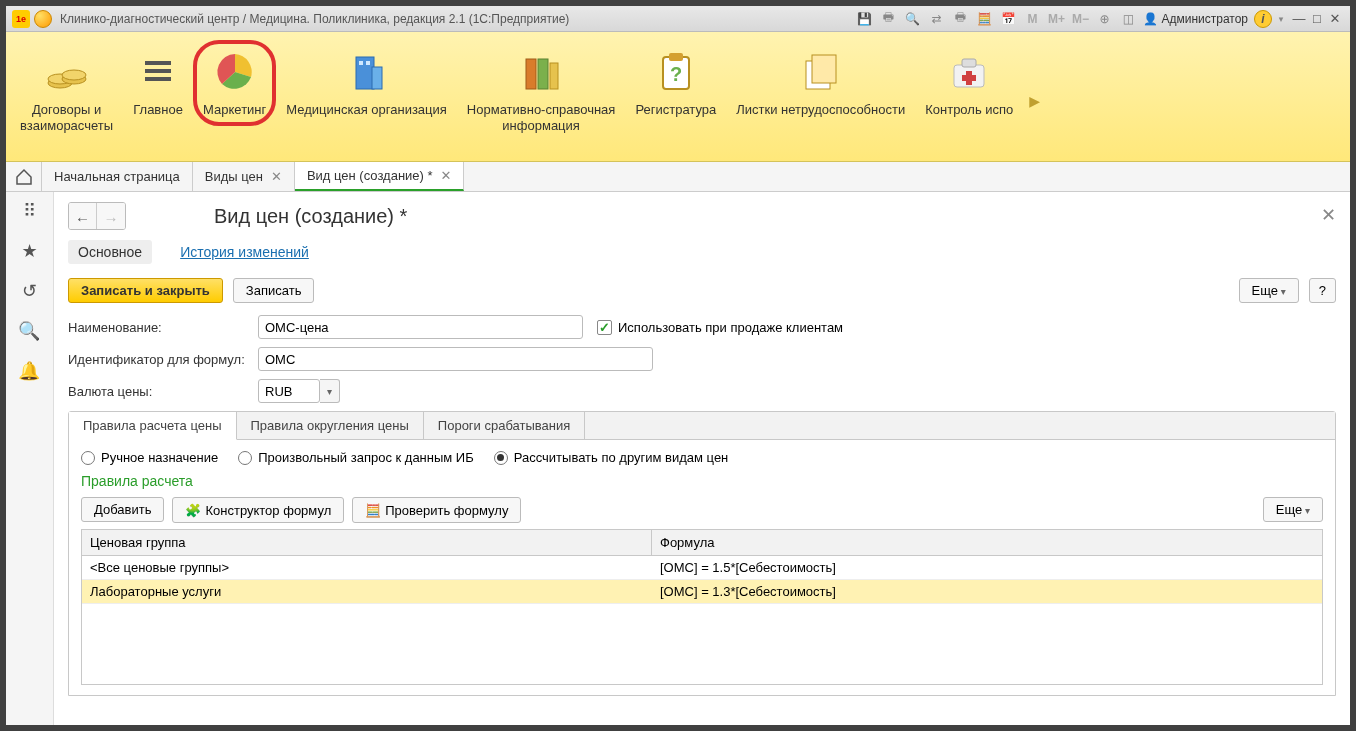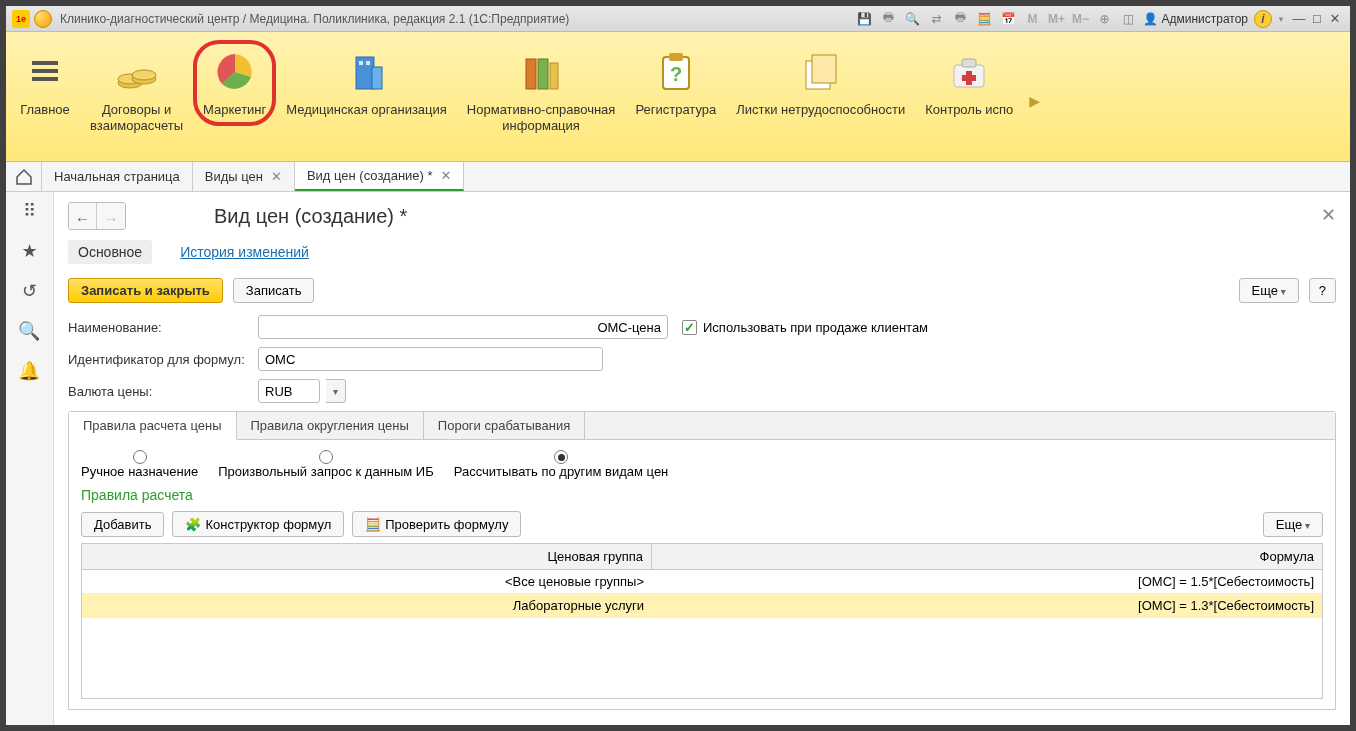--- a/index.html
+++ b/index.html
@@ -50,40 +50,40 @@
 .btn.primary { background:linear-gradient(#ffe066,#ffcc00); border:1px solid #cc9900; font-weight:bold; color:#333; }
 .cmd-row .spacer { flex:1; }
 .btn.more::after { content:" ▾"; font-size:10px; color:#666; }
 .btn.help { padding:4px 9px; }
 
 .form-row { display:flex; align-items:center; margin-bottom:8px; font-size:13px; }
 .form-row label { width:190px; color:#333; }
 .form-row input[type=text] { height:24px; border:1px solid #bbb; border-radius:3px; padding:0 6px; font-size:13px; }
 .form-row .checkbox { display:flex; align-items:center; gap:6px; margin-left:14px; }
 .form-row .checkbox .cb { width:15px;height:15px;border:1px solid #888;border-radius:2px;display:flex;align-items:center;justify-content:center;color:#2a9d2a;font-size:13px;font-weight:bold;}
-.select-wrap { display:flex;gap:6px; }
+.select-wrap { display:flex; }
 .select-wrap input { width:62px; border-radius:3px 0 0 3px; }
 .select-wrap .dd { width:20px; height:24px; border:1px solid #bbb; border-left:none; border-radius:0 3px 3px 0; background:#f5f5f5; display:flex; align-items:center; justify-content:center; font-size:10px; color:#666; cursor:pointer;}
 
 .inner-tabs { border:1px solid #c8c8c8; border-radius:3px 3px 0 0; margin-top:6px; }
 .inner-tab-row { display:flex; background:#f2f2f2; border-bottom:1px solid #c8c8c8; }
 .inner-tab { padding:6px 14px; font-size:13px; border-right:1px solid #c8c8c8; cursor:pointer; color:#444; }
 .inner-tab.active { background:#fff; border-bottom:1px solid #fff; margin-bottom:-1px; }
 .inner-body { padding:10px 12px; }
 
 .radio-row { display:flex; gap:20px; font-size:13px; margin-bottom:8px; align-items:center;}
-.radio-row .radio { display:flex; align-items:center; cursor:pointer;flex-direction:column; }
+.radio-row .radio { display:flex; align-items:center; gap:6px; cursor:pointer; }
 .radio-row .r-circ { width:14px;height:14px;border:1px solid #777;border-radius:50%;display:flex;align-items:center;justify-content:center;}
 .radio-row .r-circ.sel::after { content:""; width:7px;height:7px;background:#333;border-radius:50%;}
 .rules-title { color:#2a9d2a; font-size:14px; margin-bottom:8px; }
-.rules-cmd { display:flex; gap:8px; align-items:center; margin-bottom:6px; }
+.rules-cmd { display:flex; gap:8px; align-items:flex-start; margin-bottom:6px; }
 .rules-cmd .spacer { flex:1; }
 .mini-icon { width:16px;height:16px;display:inline-flex;align-items:center;justify-content:center;margin-right:4px;}
 
-.grid { border:1px solid #c8c8c8;text-align:right; }
+.grid { border:1px solid #c8c8c8; }
 .grid-header { display:flex; background:#f2f2f2; border-bottom:1px solid #c8c8c8; font-size:13px; }
 .grid-header .gh { padding:5px 8px; border-right:1px solid #c8c8c8; }
 .grid-header .gh:first-child { width:570px; }
 .grid-header .gh:last-child { flex:1; border-right:none; }
 .grid-row { display:flex; font-size:13px; border-bottom:1px solid #eee; }
 .grid-row .gc { padding:4px 8px; }
 .grid-row .gc:first-child { width:570px; }
 .grid-row .gc:last-child { flex:1; }
 .grid-row.sel { background:#fff2b3; }
 .grid-body-empty { height:80px; }
@@ -120,39 +120,39 @@
     <div class="info-icon">i</div>
     <span class="tb-icon" style="font-size:9px;color:#888">▾</span>
     <span class="win-btn">—</span>
     <span class="win-btn">□</span>
     <span class="win-btn">✕</span>
   </div>
 
   <div class="sections">
     <div class="section-item">
       <div class="sec-icon">
+          <svg width="46" height="46">
+            <ellipse cx="16" cy="34" rx="12" ry="5" fill="#e6c24d" stroke="#b89020"></ellipse>
+            <ellipse cx="16" cy="30" rx="12" ry="5" fill="#f2d46a" stroke="#b89020"></ellipse>
+            <ellipse cx="30" cy="30" rx="12" ry="5" fill="#e6c24d" stroke="#b89020"></ellipse>
+            <ellipse cx="30" cy="26" rx="12" ry="5" fill="#f2d46a" stroke="#b89020"></ellipse>
+          </svg>
+        </div>
+      <div class="sec-label" style="white-space:pre-line">Договоры и
+взаиморасчеты</div>
+    </div>
+    <div class="section-item">
+      <div class="sec-icon">
           <svg width="34" height="34">
             <rect x="4" y="6" width="26" height="4" fill="#555"></rect>
             <rect x="4" y="14" width="26" height="4" fill="#555"></rect>
             <rect x="4" y="22" width="26" height="4" fill="#555"></rect>
           </svg>
         </div>
       <div class="sec-label">Главное</div>
-    </div>
-    <div class="section-item">
-      <div class="sec-icon">
-          <svg width="46" height="46">
-            <ellipse cx="16" cy="34" rx="12" ry="5" fill="#e6c24d" stroke="#b89020"></ellipse>
-            <ellipse cx="16" cy="30" rx="12" ry="5" fill="#f2d46a" stroke="#b89020"></ellipse>
-            <ellipse cx="30" cy="30" rx="12" ry="5" fill="#e6c24d" stroke="#b89020"></ellipse>
-            <ellipse cx="30" cy="26" rx="12" ry="5" fill="#f2d46a" stroke="#b89020"></ellipse>
-          </svg>
-        </div>
-      <div class="sec-label" style="white-space:pre-line">Договоры и
-взаиморасчеты</div>
     </div>
     <div class="section-item highlighted">
       <div class="sec-icon">
           <svg width="46" height="46">
             <path d="M23 23 L23 5 A18 18 0 0 1 39 28 Z" fill="#f0c030"></path>
             <path d="M23 23 L39 28 A18 18 0 0 1 10 35 Z" fill="#6ab04c"></path>
             <path d="M23 23 L10 35 A18 18 0 0 1 23 5 Z" fill="#e05555"></path>
           </svg>
         </div>
       <div class="sec-label">Маркетинг</div>
@@ -258,30 +258,30 @@
       <div class="cmd-row">
         <button class="btn primary">Записать и закрыть</button>
         <button class="btn">Записать</button>
         <div class="spacer"></div>
         <button class="btn more">Еще</button>
         <button class="btn help">?</button>
       </div>
 
       <div class="form-row">
         <label>Наименование:</label>
-        <input type="text" style="width: 410px; text-align: right;" value="ОМС-цена">
+        <input type="text" style="width: 325px;" value="ОМС-цена">
         <div class="checkbox">
           <div class="cb">✓</div>
           <span>Использовать при продаже клиентам</span>
         </div>
       </div>
 
       <div class="form-row">
         <label>Идентификатор для формул:</label>
-        <input type="text" style="width: 345px;" value="ОМС">
+        <input type="text" style="width: 395px;" value="ОМС">
       </div>
 
       <div class="form-row">
         <label>Валюта цены:</label>
         <div class="select-wrap">
           <input type="text" value="RUB" style="">
           <div class="dd">▾</div>
         </div>
       </div>
 

